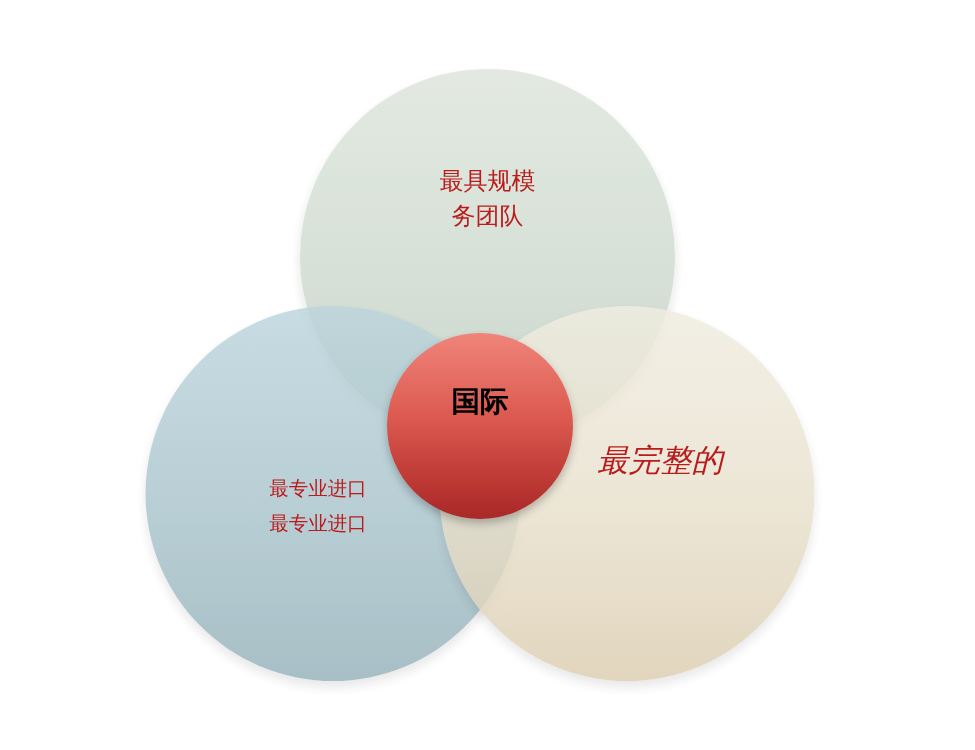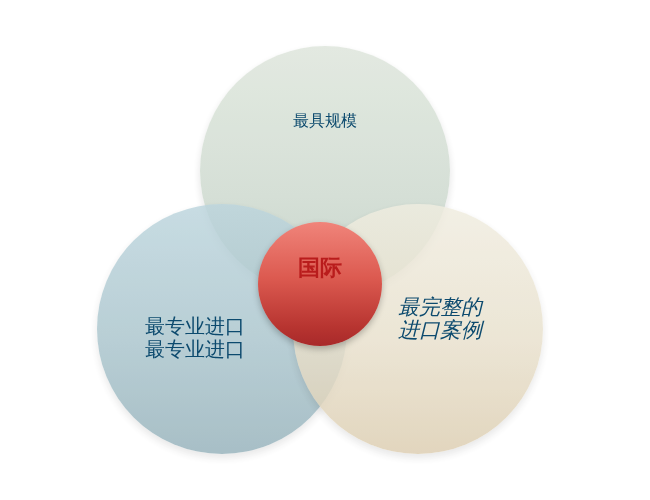--- a/index.html
+++ b/index.html
@@ -51,79 +51,79 @@
       left: 258px;
       top: 222px;
       width: 124px;
       height: 124px;
       background: linear-gradient(to bottom, #f0847a 0%, #dc5a50 45%, #b73430 85%, #a8292a 100%);
       box-shadow: 0 3px 6px rgba(0,0,0,0.25);
       z-index: 5;
     }
     .label {
       position: absolute;
-      color: #0c4a6e;
+      color: #b91c1c;
       text-align: center;
       z-index: 10;
       white-space: nowrap;
     }
     .label .line {
       display: block;
     }
     .label-top {
       left: 260px;
       top: 109px;
       width: 130px;
       font-size: 16px;
       line-height: 23px;
     }
     .label-left {
-      left: 130px;
+      left: 147px;
       top: 315px;
       width: 130px;
-      font-size: 20px;
+      font-size: 13px;
       line-height: 23px;
     }
     .label-right {
       left: 375px;
       top: 296px;
       width: 130px;
       font-size: 21px;
       line-height: 23px;
       font-style: italic;
     }
     .label-center {
       left: 270px;
       top: 254px;
       width: 100px;
-      font-size: 22px;
+      font-size: 19px;
       line-height: 28px;
       font-weight: bold;
-      color: #b91c1c;
+      color: #000000;
     }
   </style>
 </head>
 <body>
 
 <div class="canvas">
   <div class="circle circle-top"></div>
   <div class="circle circle-left"></div>
   <div class="circle circle-right"></div>
   <div class="circle circle-center"></div>
 
   <div class="label label-top">
     <span class="line">最具规模</span>
+    <span class="line">务团队</span>
   </div>
 
   <div class="label label-left">
     <span class="line">最专业进口</span>
     <span class="line">最专业进口</span>
   </div>
 
   <div class="label label-right">
     <span class="line">最完整的</span>
-    <span class="line">进口案例</span>
   </div>
 
   <div class="label label-center">
     <span class="line">国际</span>
   </div>
 </div>
 
 </body></html>

